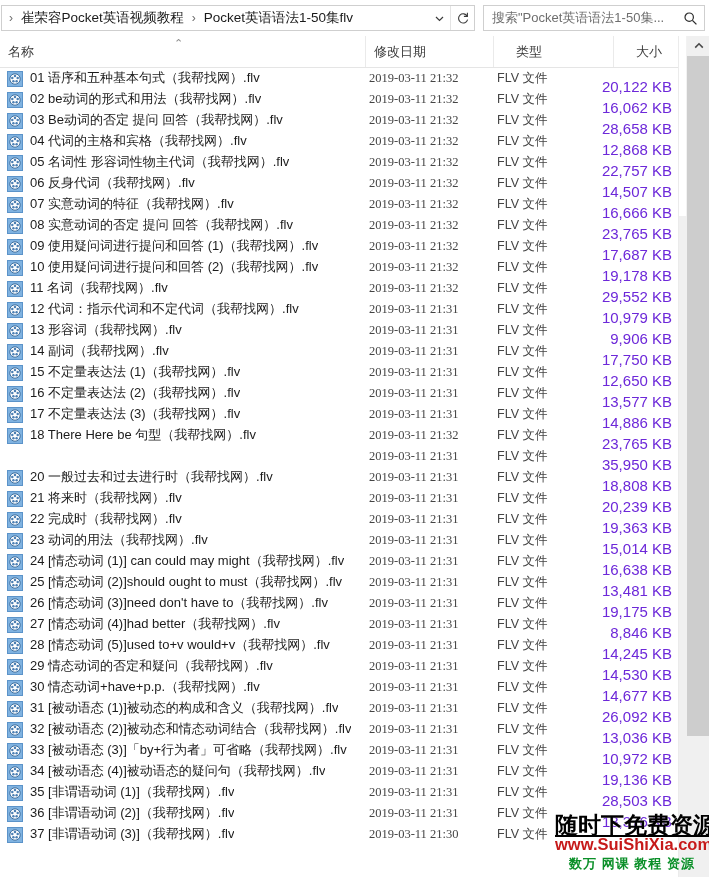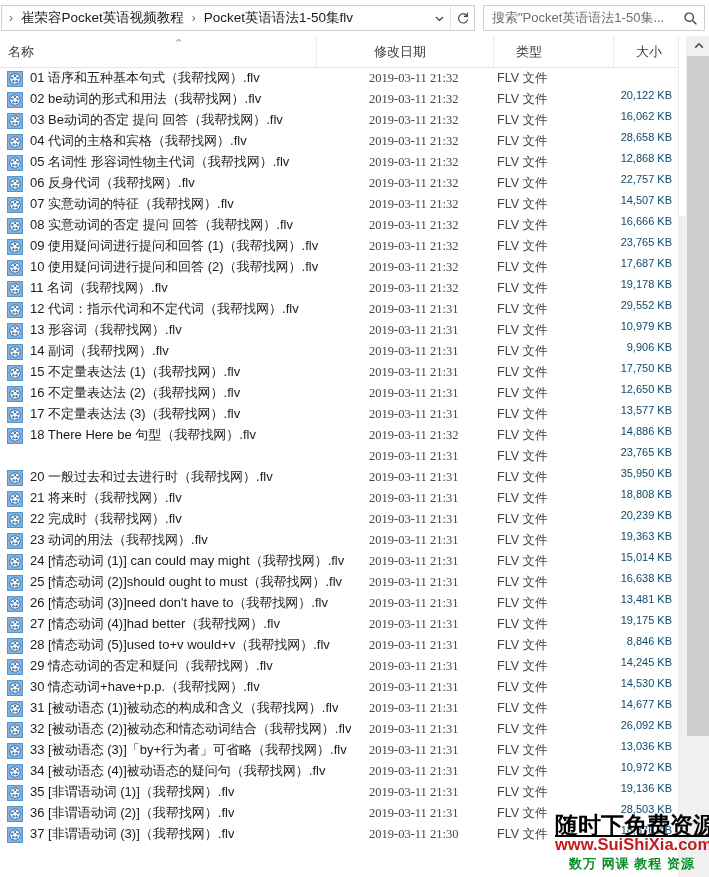--- a/index.html
+++ b/index.html
@@ -110,21 +110,21 @@
     top: 0;
     height: 31px;
     display: flex;
     align-items: center;
     font-size: 13px;
     color: #3c3c3c;
     border-right: 1px solid #eaeaea;
     padding-left: 8px;
     white-space: nowrap;
   }
-  .ch-name { left: 0;   width: 317px; text-align: right; }
+  .ch-name { left: 0;   width: 366px; text-align: right; }
   .ch-date { left: 366px; width: 128px; text-align: center; }
   .ch-type { left: 508px; width: 106px; }
   .ch-size { left: 600px; width: 78px; border-right: 1px solid #eaeaea; margin-left: 28px; }
   .ch-spacer { left: 678px; width: 31px; border-right: none; }
   .sort-caret {
     position: absolute;
     left: 174px; top: 2px;
     font-size: 11px;
     color: #8c8c8c;
     line-height: 1;
@@ -182,25 +182,25 @@
     position: absolute;
     left: 494px; top: 0;
     width: 106px; height: 21px;
     display: flex; align-items: center;
     font-size: 12.5px;
     color: #444444;
     padding-left: 3px;
   }
   .cell-size {
     position: absolute;
-    left: 600px; top: 16px;
+    left: 600px; top: 8px;
     width: 78px; height: 21px;
     display: flex; align-items: center; justify-content: flex-end;
-    font-size: 11px;
-    color: #0c4a6e;
+    font-size: 15px;
+    color: #6d28d9;
     padding-right: 6px;
   }
 
   
   .scrollbar {
     position: absolute;
     right: 0; top: 36px;
     width: 31px; height: 841px;
     background: #f0f0f0;
     border-left: 1px solid #ebebeb;

